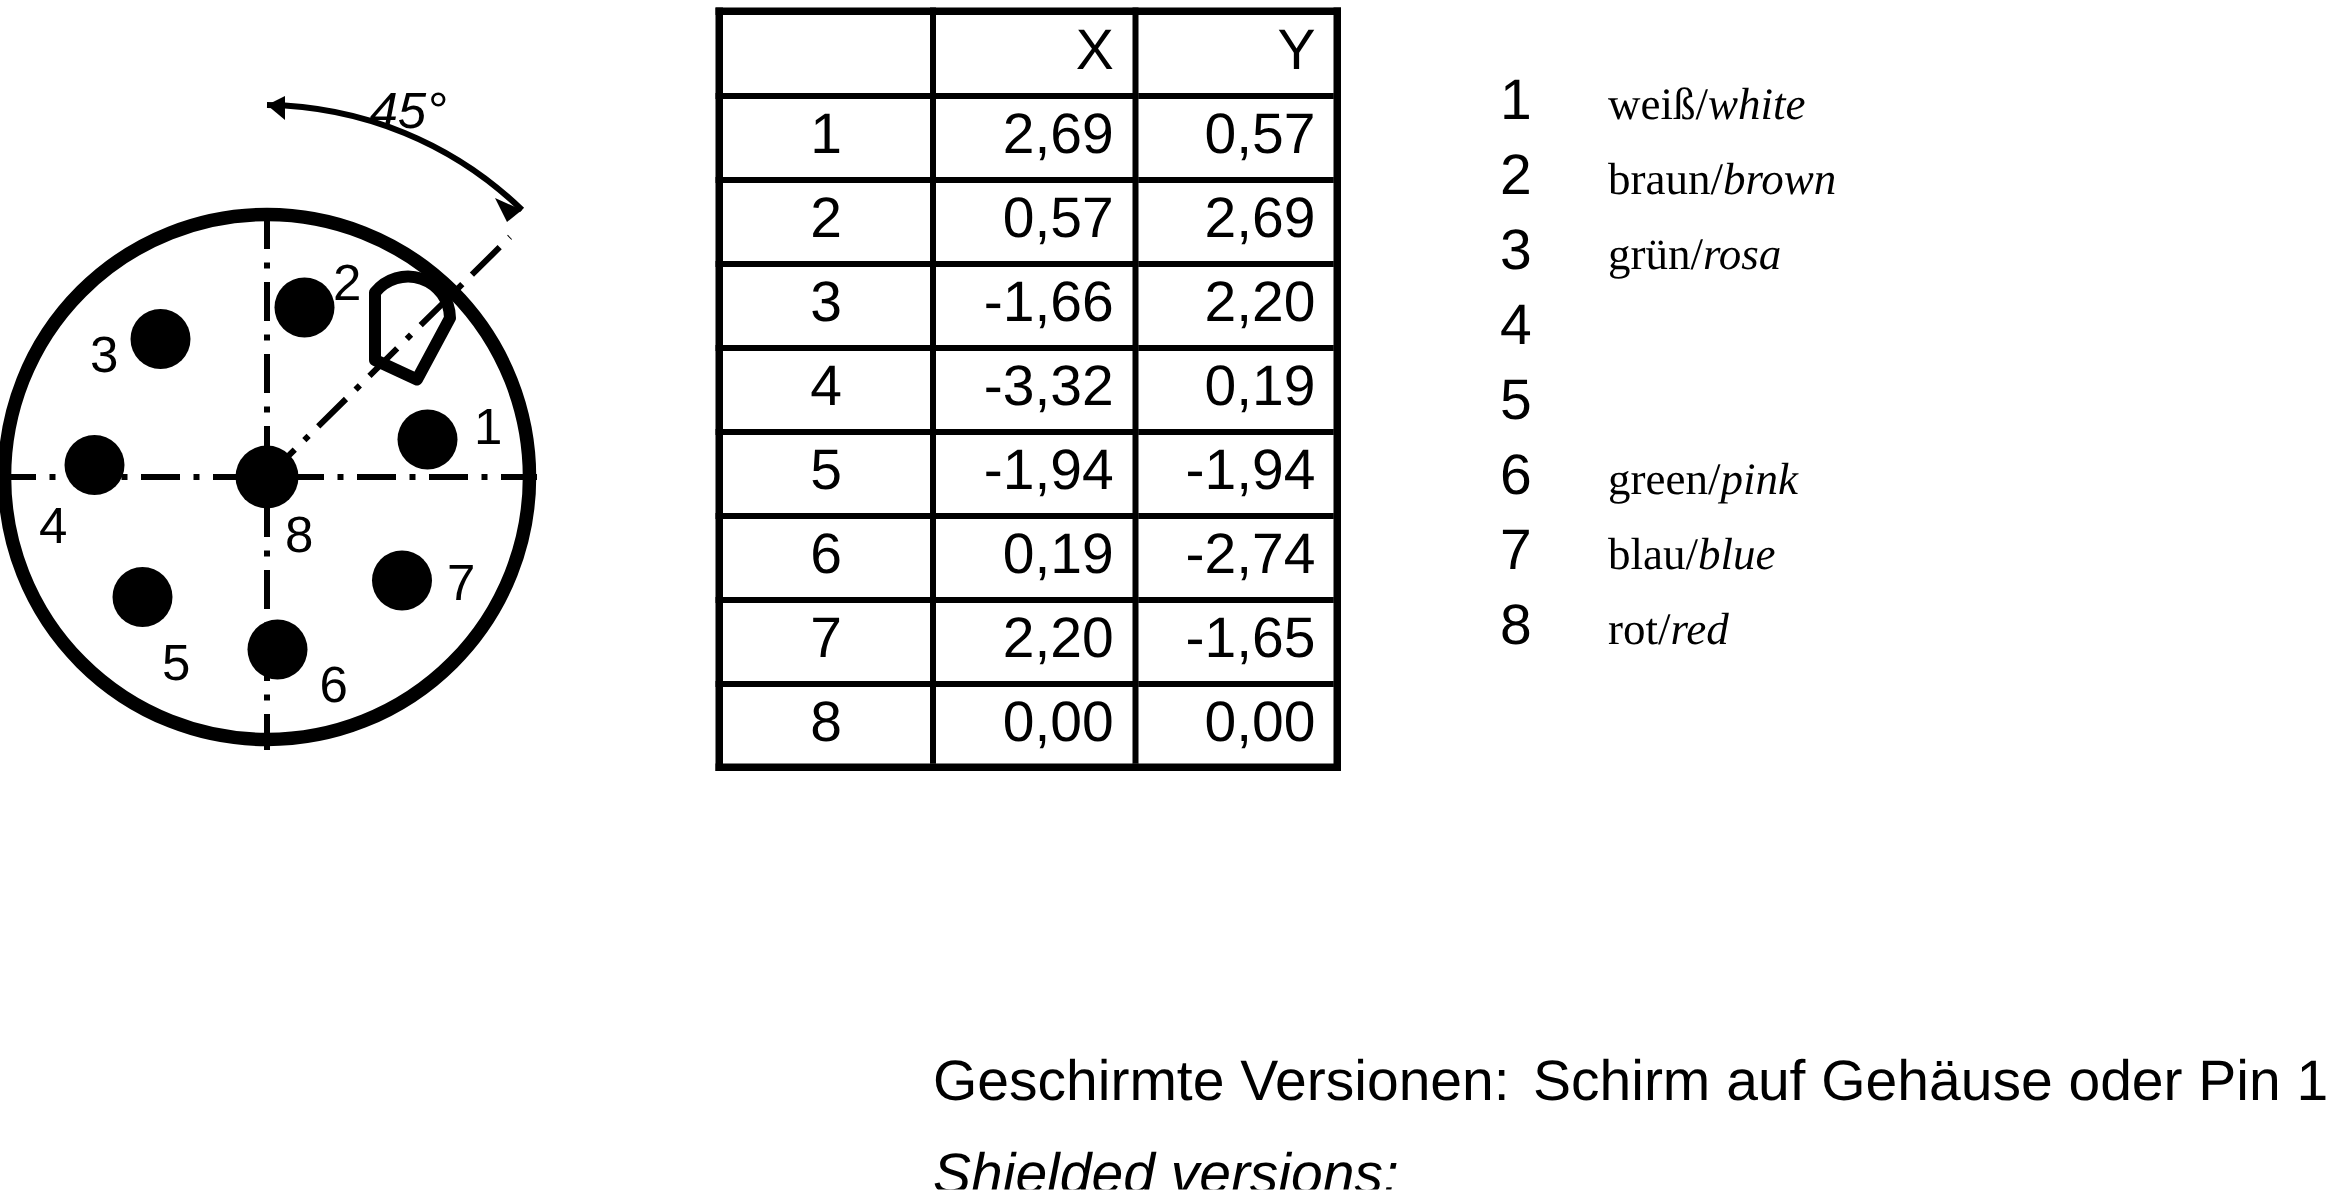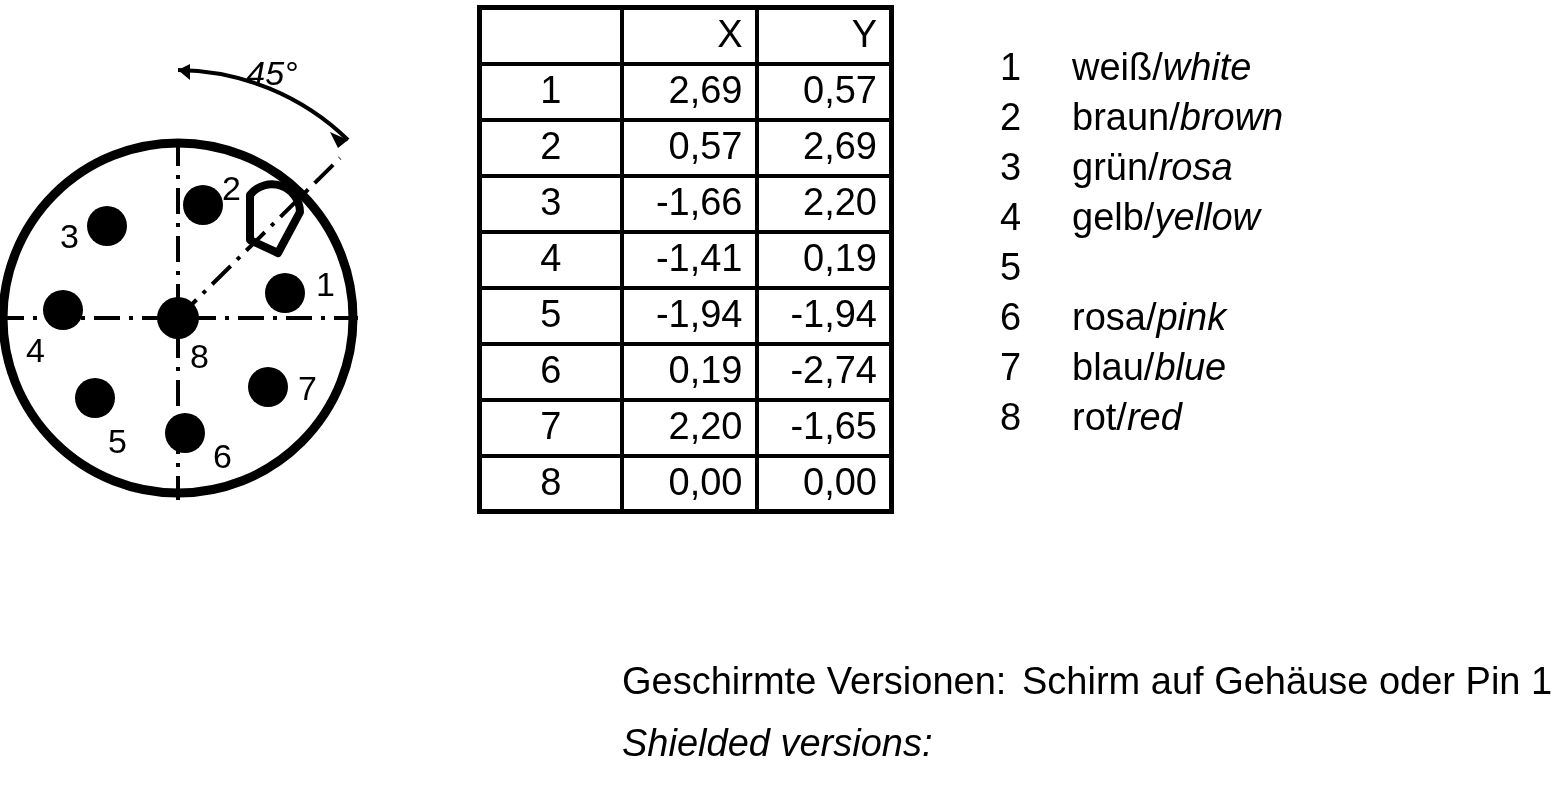--- a/index.html
+++ b/index.html
@@ -79,22 +79,22 @@
     display: flex;
     align-items: baseline;
     height: 50px;
   }
   .legend-num {
     width: 72px;
     font-size: 38px;
     font-family: "Liberation Sans", sans-serif;
   }
   .legend-text {
-    font-size: 38px;
-    font-family: Liberation Sans, sans-serif;
+    font-size: 30px;
+    font-family: Liberation Serif, serif;
     white-space: nowrap;
   }
   .legend-text .en {
     font-style: italic;
   }
 
   
   #footer-notes {
     position: absolute;
     left: 622px;
@@ -102,21 +102,21 @@
     width: 940px;
   }
   .note-row {
     display: flex;
     align-items: baseline;
     height: 62px;
     font-size: 38px;
     font-family: "Liberation Sans", sans-serif;
     white-space: nowrap;
   }
-  .note-label { width: 400px; }
+  .note-label { width: 400px; margin-top: 40px; }
   .note-value { }
   .note-row.en .note-label,
   .note-row.en .note-value {
     font-style: italic;
   }
 </style>
 </head>
 <body>
 
 <div id="connector-diagram">
@@ -173,21 +173,21 @@
       <td class="val">0,57</td>
       <td class="val">2,69</td>
     </tr>
     <tr>
       <td class="rowhead">3</td>
       <td class="val">-1,66</td>
       <td class="val">2,20</td>
     </tr>
     <tr>
       <td class="rowhead">4</td>
-      <td class="val">-1,41</td>
+      <td class="val">-3,32</td>
       <td class="val">0,19</td>
     </tr>
     <tr>
       <td class="rowhead">5</td>
       <td class="val">-1,94</td>
       <td class="val">-1,94</td>
     </tr>
     <tr>
       <td class="rowhead">6</td>
       <td class="val">0,19</td>
@@ -214,28 +214,27 @@
   <div class="legend-row">
     <span class="legend-num">2</span>
     <span class="legend-text"><span>braun/</span><span class="en">brown</span></span>
   </div>
   <div class="legend-row">
     <span class="legend-num">3</span>
     <span class="legend-text"><span>grün/</span><span class="en">rosa</span></span>
   </div>
   <div class="legend-row">
     <span class="legend-num">4</span>
-    <span class="legend-text"><span>gelb/</span><span class="en">yellow</span></span>
   </div>
   <div class="legend-row">
     <span class="legend-num">5</span>
   </div>
   <div class="legend-row">
     <span class="legend-num">6</span>
-    <span class="legend-text"><span>rosa/</span><span class="en">pink</span></span>
+    <span class="legend-text"><span>green/</span><span class="en">pink</span></span>
   </div>
   <div class="legend-row">
     <span class="legend-num">7</span>
     <span class="legend-text"><span>blau/</span><span class="en">blue</span></span>
   </div>
   <div class="legend-row">
     <span class="legend-num">8</span>
     <span class="legend-text"><span>rot/</span><span class="en">red</span></span>
   </div>
 </div>

